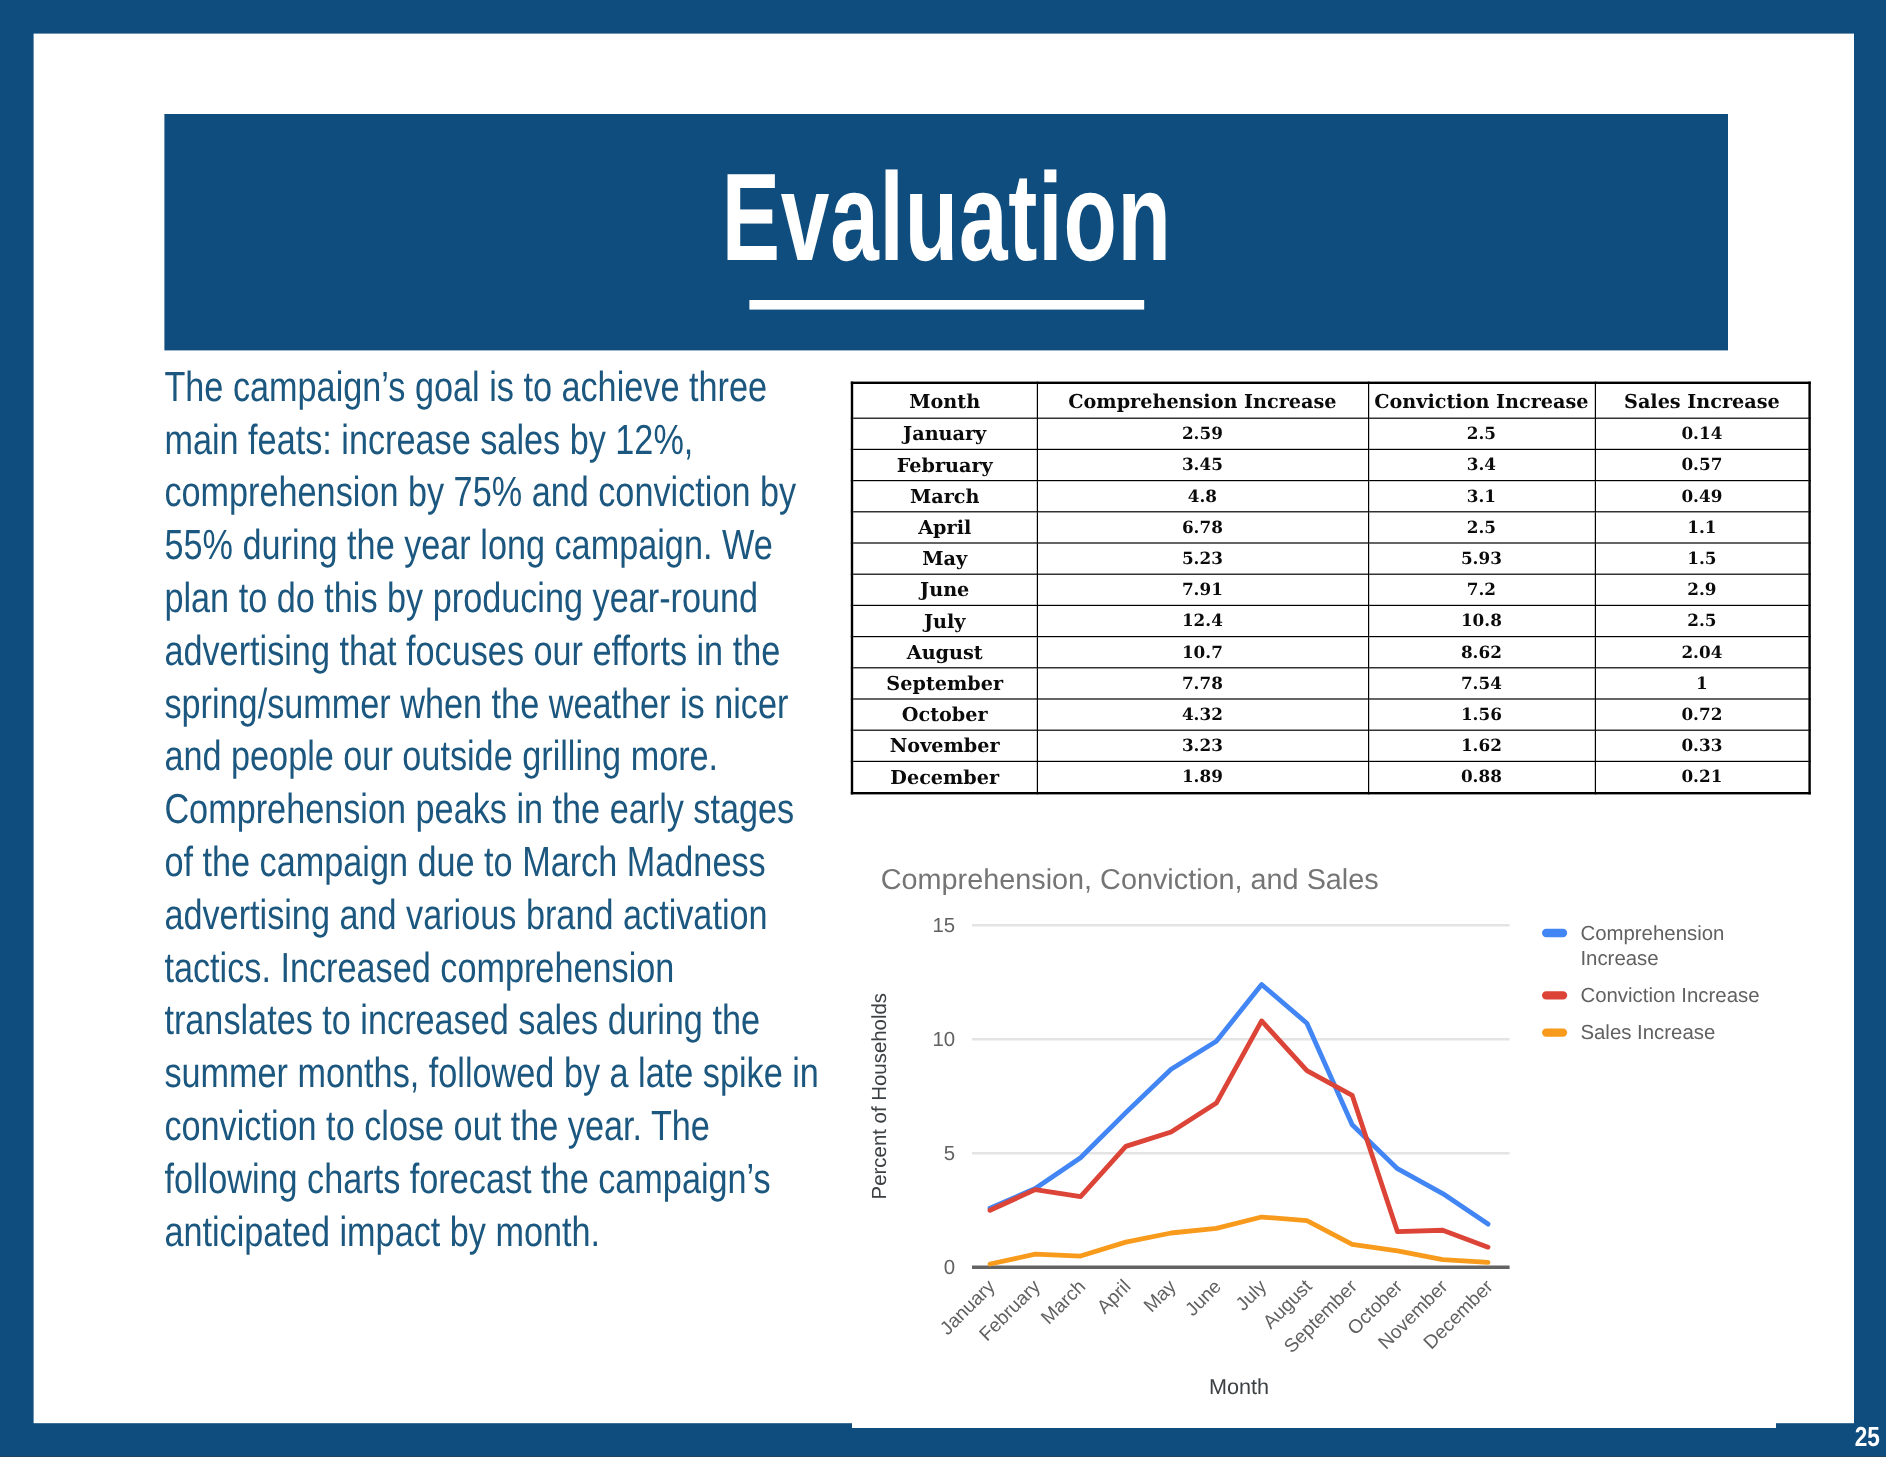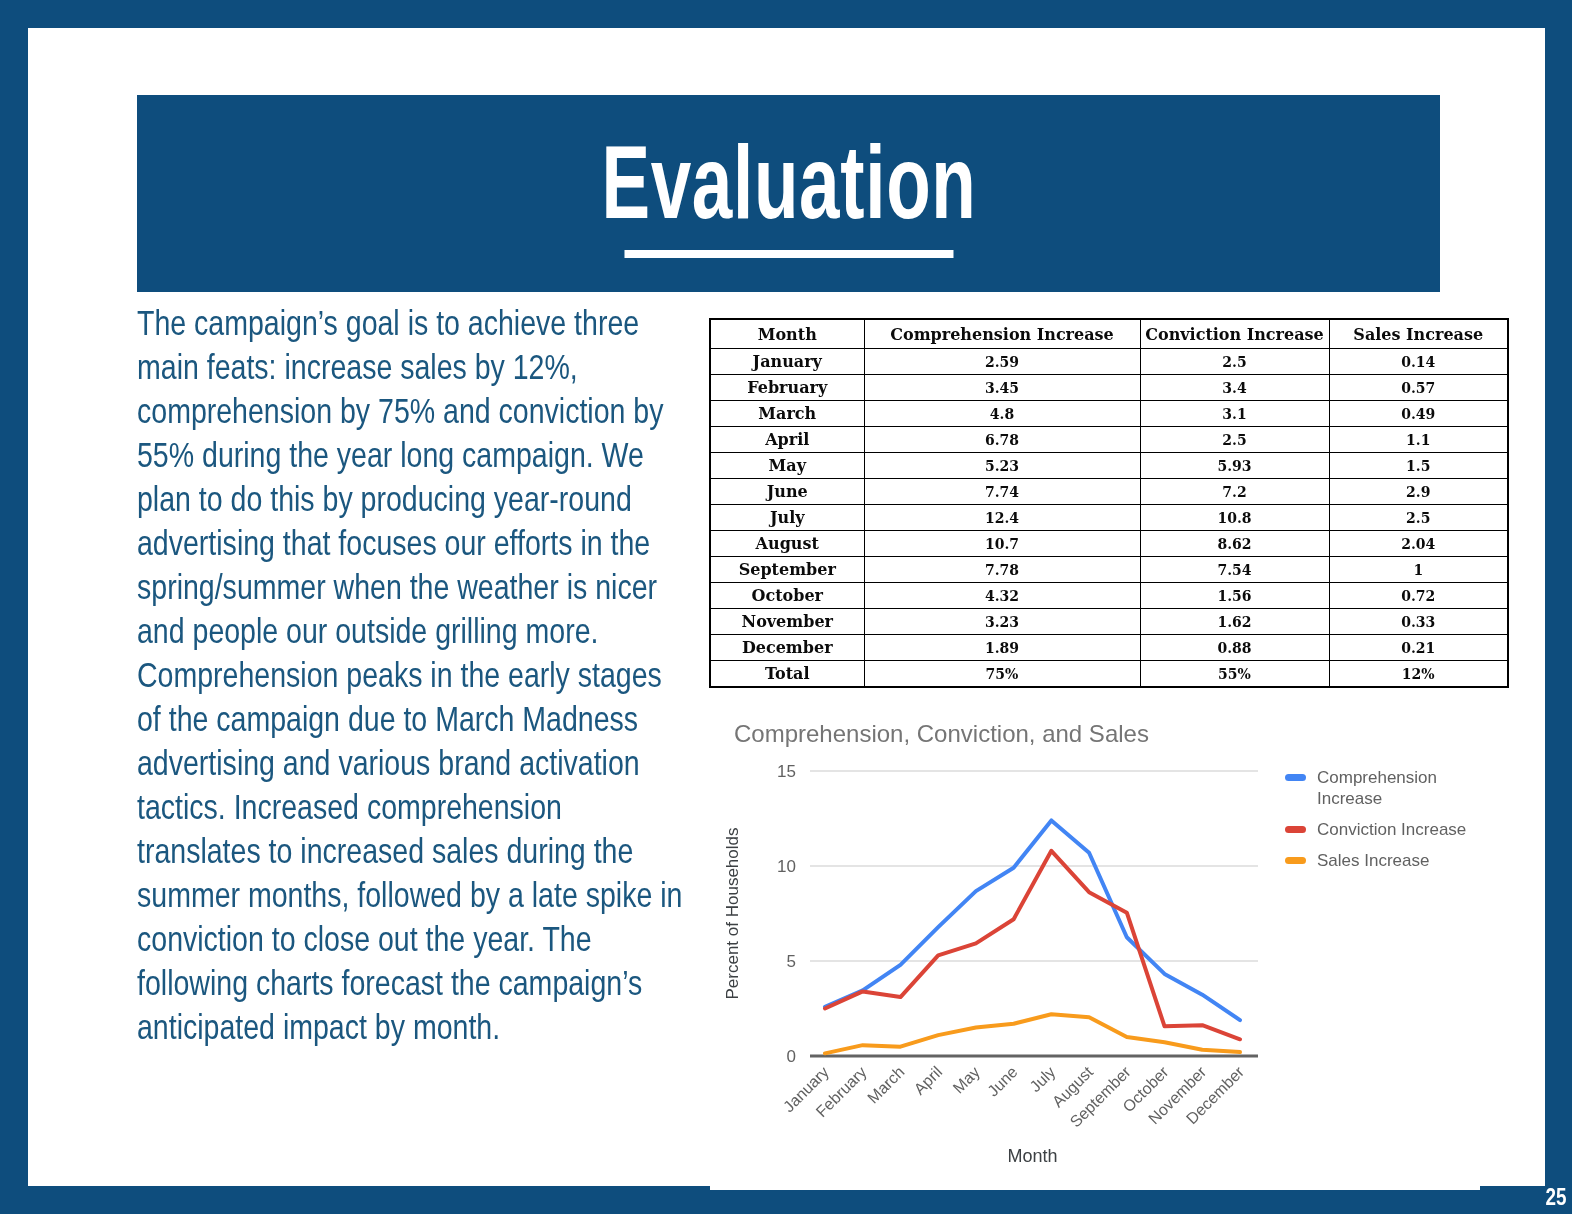--- a/index.html
+++ b/index.html
@@ -108,21 +108,21 @@
             <td>1.1</td>
           </tr>
           <tr>
             <td class="month-cell">May</td>
             <td>5.23</td>
             <td>5.93</td>
             <td>1.5</td>
           </tr>
           <tr>
             <td class="month-cell">June</td>
-            <td>7.74</td>
+            <td>7.91</td>
             <td>7.2</td>
             <td>2.9</td>
           </tr>
           <tr>
             <td class="month-cell">July</td>
             <td>12.4</td>
             <td>10.8</td>
             <td>2.5</td>
           </tr>
           <tr>
@@ -147,26 +147,20 @@
             <td class="month-cell">November</td>
             <td>3.23</td>
             <td>1.62</td>
             <td>0.33</td>
           </tr>
           <tr>
             <td class="month-cell">December</td>
             <td>1.89</td>
             <td>0.88</td>
             <td>0.21</td>
-          </tr>
-          <tr>
-            <td class="month-cell">Total</td>
-            <td>75%</td>
-            <td>55%</td>
-            <td>12%</td>
           </tr>
         </tbody>
     </table>
   </div>
 
   <div class="chart">
     <div class="chart-title">Comprehension, Conviction, and Sales</div>
     <svg width="560" height="478" viewBox="0 0 560 478">
         <line x1="100" y1="59" x2="548" y2="59" stroke="#e4e4e4" stroke-width="2"></line>
         <text x="86" y="65" text-anchor="end" font-size="17" fill="#616161">15</text>

